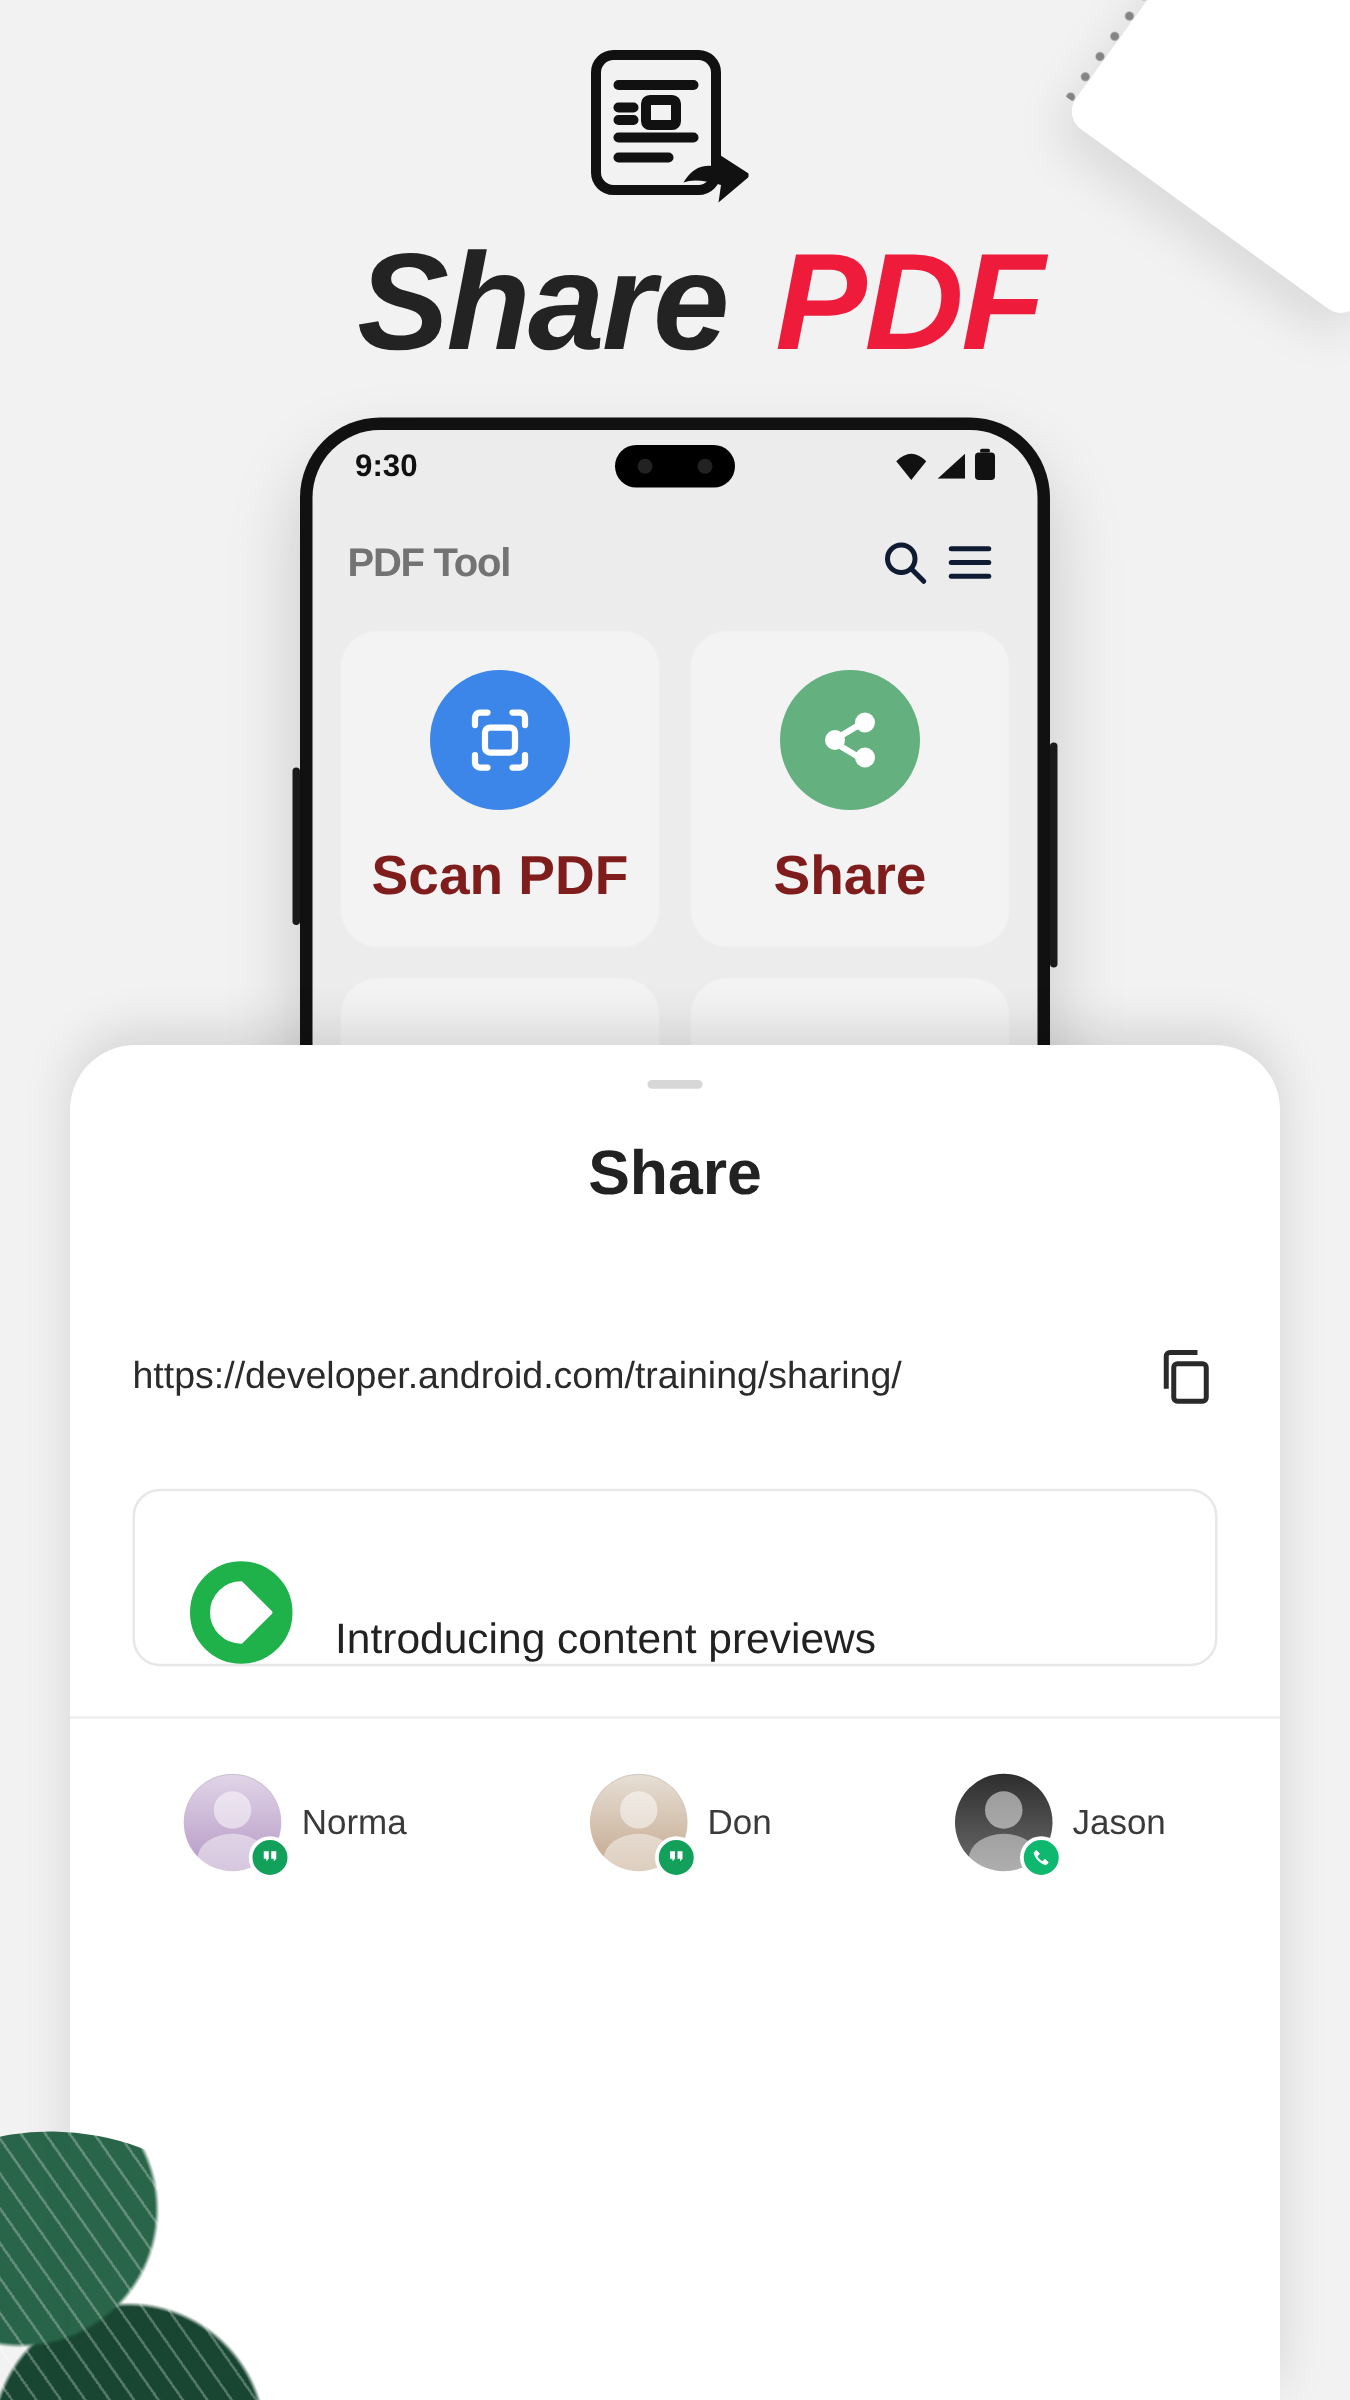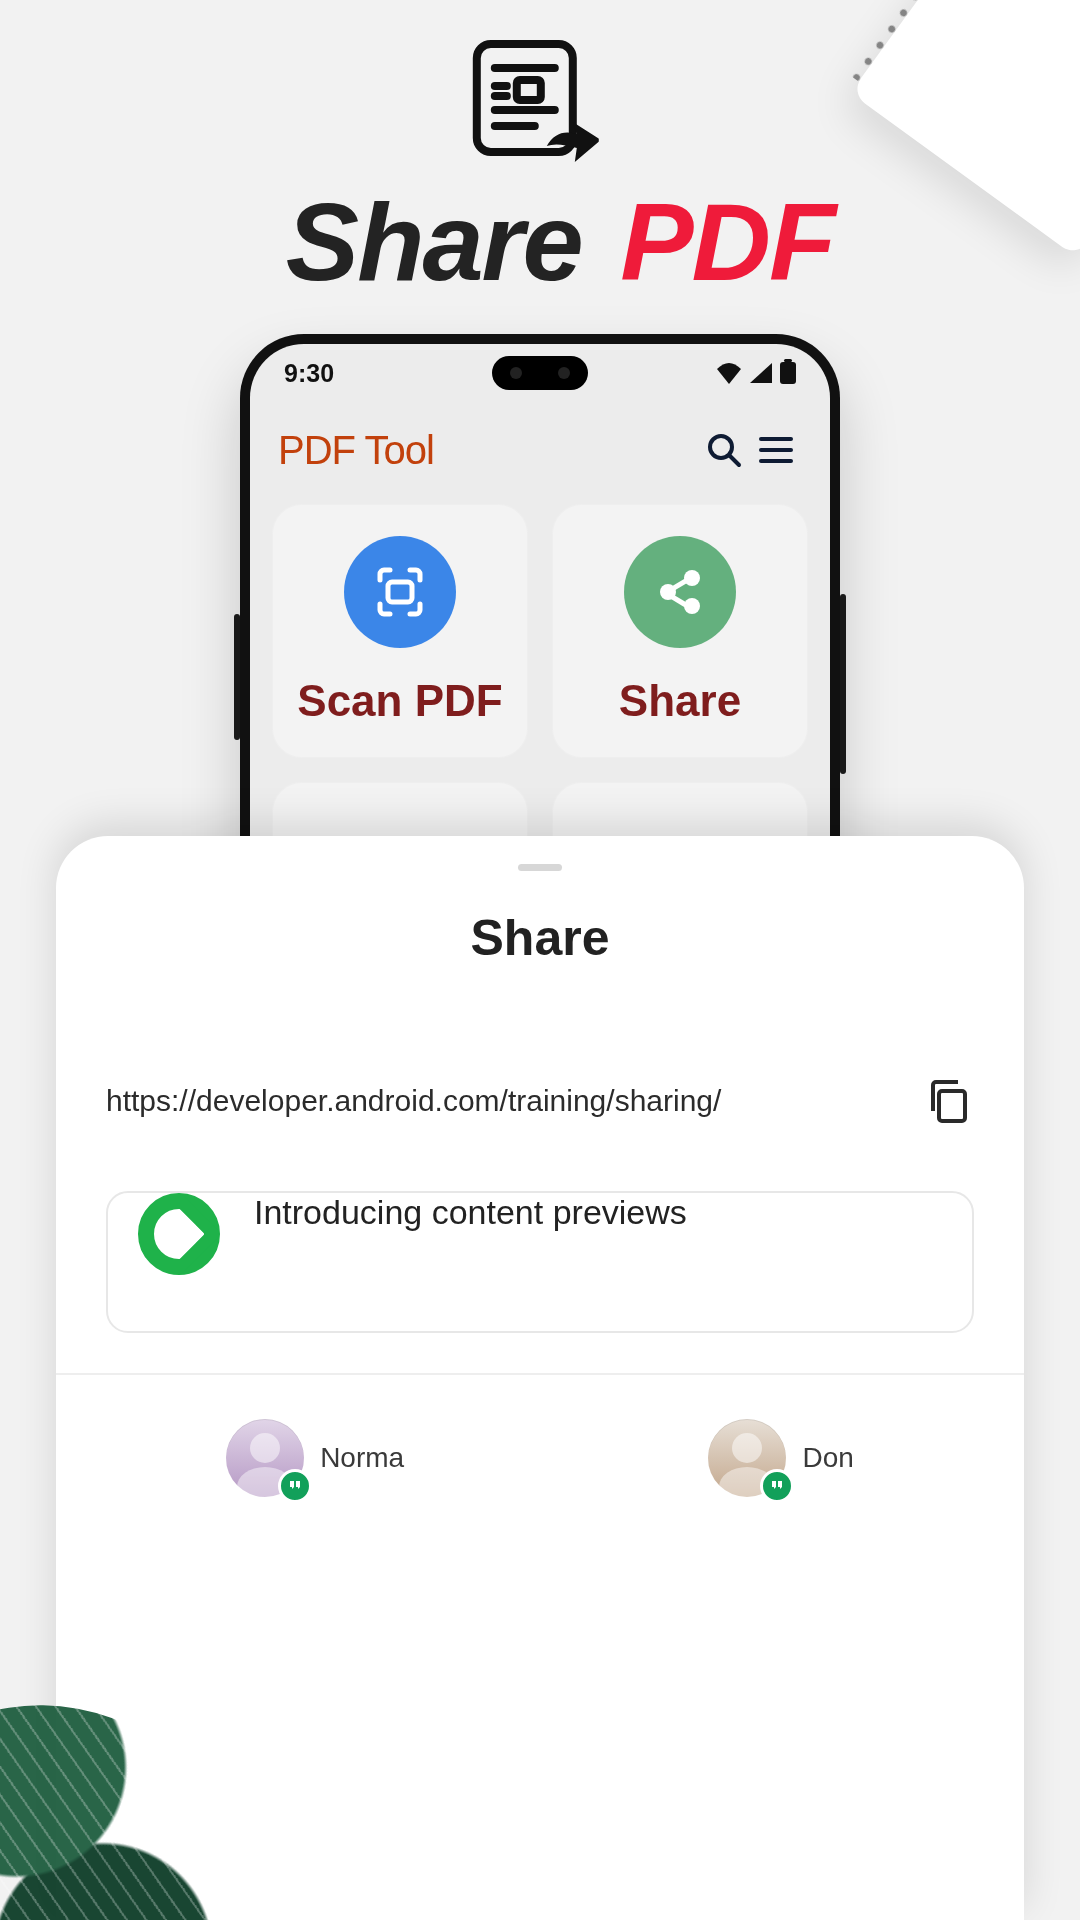--- a/index.html
+++ b/index.html
@@ -56,21 +56,21 @@
 
     .statusbar { position:absolute; left:0; right:0; top:0; height:58px; display:flex; align-items:center;
       padding:0 34px; color:#111; font-weight:700; font-size:25px; }
     .statusbar .spacer { flex:1; }
     .status-icons { display:flex; align-items:center; gap:8px; }
     .battery { width:16px; height:22px; background:#111; border-radius:3px; position:relative; }
     .battery::before{ content:""; position:absolute; top:-3px; left:4px; right:4px; height:3px; background:#111; border-radius:2px; }
 
     .appbar { position:absolute; left:0; right:0; top:66px; height:80px; display:flex; align-items:center;
       padding:0 28px; }
-    .app-title { font-size:40px; font-weight:400; letter-spacing:-1px; color:#c2410c; }
+    .app-title { font-size:32px; font-weight:700; letter-spacing:-1px; color:#737373; }
     .appbar .grow { flex:1; }
     .iconbtn { width:52px; height:52px; display:flex; align-items:center; justify-content:center; }
 
     .grid {
       position:absolute; left:22px; right:22px; top:160px; bottom:0;
       display:grid; grid-template-columns:1fr 1fr; grid-auto-rows:254px; gap:24px;
     }
     .card {
       background:#f3f3f3; border-radius:30px; display:flex; flex-direction:column;
       align-items:center; justify-content:center; gap:28px;
@@ -90,21 +90,21 @@
       margin:28px auto 0; }
     .sheet-title { text-align:center; font-size:50px; font-weight:600; color:#222;
       margin:38px 0 0; }
     .url-row { display:flex; align-items:center; gap:32px; padding:0 50px;
       margin-top:108px; }
     .url { flex:1; font-size:30px; color:#2b2b2b; white-space:nowrap; overflow:hidden; text-overflow:clip; }
     .copy { width:52px; height:52px; display:flex; align-items:center; justify-content:center; cursor:pointer; }
 
     .preview-card {
       margin:64px 50px 0; height:142px; border:2px solid #e7e7e7; border-radius:22px;
-      display:flex; align-items:flex-start; gap:34px; padding:0 30px;
+      display:flex; align-items:flex-end; gap:34px; padding:0 44px;
     }
     .preview-logo { width:82px; height:82px; border-radius:50%; border:16px solid #1fb24a;
       position:relative; }
     .preview-logo::before{
       content:""; position:absolute; left:50%; top:50%; width:36px; height:36px;
       border:12px solid #1fb24a; border-left-color:transparent; border-bottom-color:transparent;
       transform:translate(-50%,-50%) rotate(45deg);
       border-radius:6px;
     }
     .preview-text { font-size:34px; color:#222; }
@@ -293,16 +293,28 @@
         <span class="badge" style="background:#12a05a">
           <svg width="16" height="16" viewBox="0 0 16 16" fill="#fff">
               <path d="M3 3h4v6l-2 2V9H3zM9 3h4v6l-2 2V9H9z"></path>
             </svg>
         </span>
       </div>
       <span class="contact-name">Don</span>
     </div>
 
 
+    <div class="contact">
+      <div class="avatar jason">
+        <span class="head"></span>
+          <span class="body"></span>
+        <span class="badge" style="background:#0fb86f">
+          <svg width="16" height="16" viewBox="0 0 16 16" fill="#fff">
+              <path d="M4 2l3 3-2 2c1 2 2 3 4 4l2-2 3 3-2 2c-4 0-10-6-10-10z"></path>
+            </svg>
+        </span>
+      </div>
+      <span class="contact-name">Jason</span>
+    </div>
   </div>
 </div>
 
 <div class="leaf"></div>
 
 </body></html>

